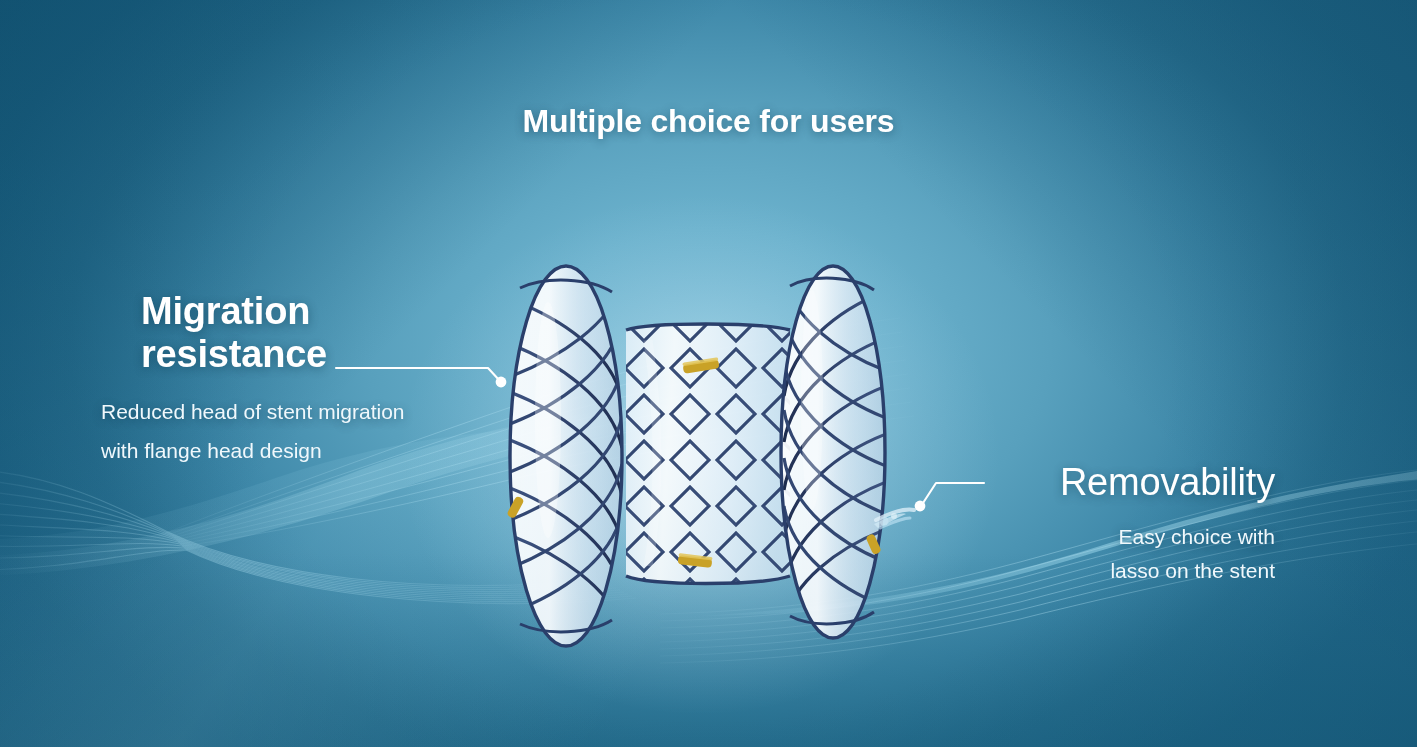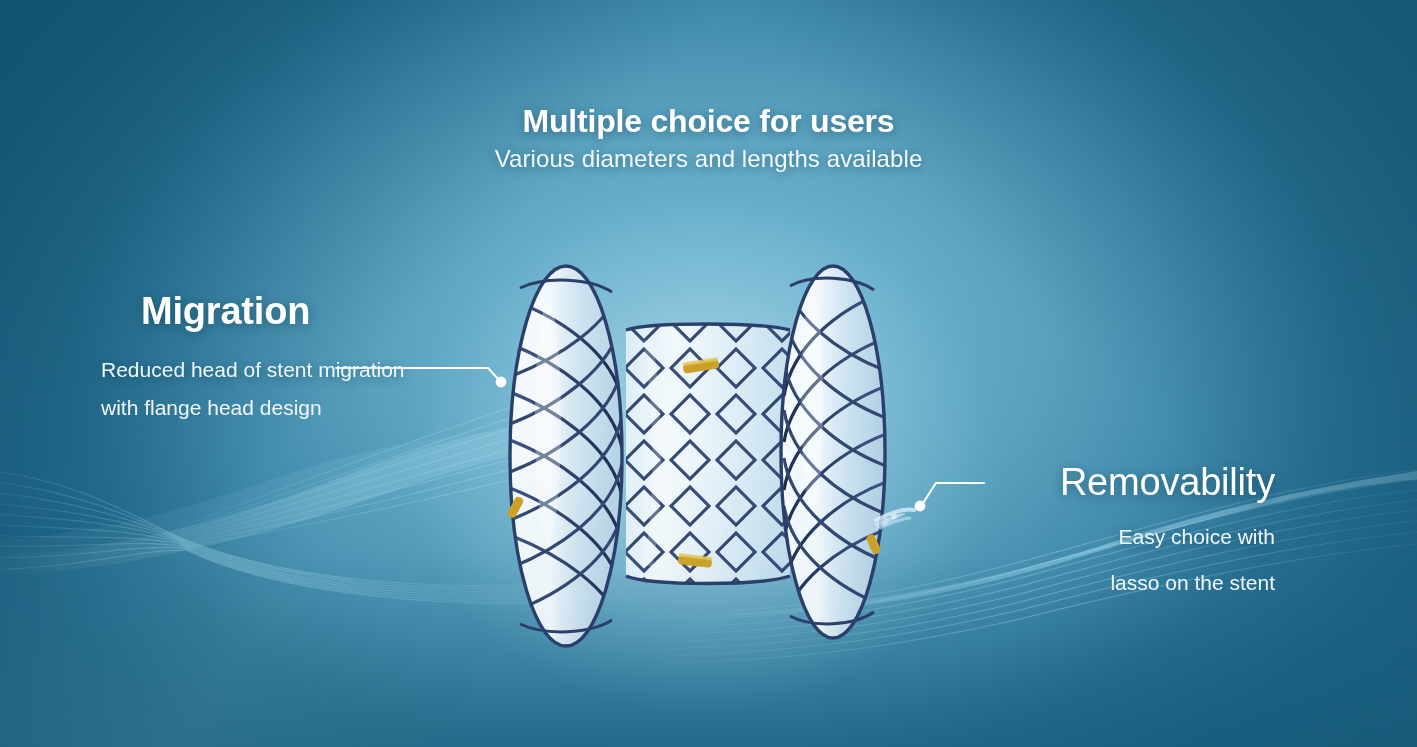--- a/index.html
+++ b/index.html
@@ -319,28 +319,28 @@
       <circle cx="501" cy="382" r="5.4" fill="#ffffff"></circle>
     </g>
     <g>
       <path d="M 984 483 L 936 483 L 923 503" fill="none" stroke="#ffffff" stroke-width="2.1" stroke-linecap="round" stroke-linejoin="round"></path>
       <circle cx="920" cy="506" r="5.4" fill="#ffffff"></circle>
     </g>
   </svg>
 
   <div id="top-block">
     <div class="h t-shadow">Multiple choice for users</div>
-    <div class="s t-shadow">Various diameters and lengths available</div>
   </div>
 
   <div id="left-block">
     <div class="h t-shadow">Migration</div>
+    <div class="h t-shadow">resistance</div>
     <div class="s t-shadow">Reduced head of stent migration</div>
     <div class="s" style="margin-top:8px">with flange head design</div>
   </div>
 
   <div id="right-block">
     <div class="h t-shadow">Removability</div>
     <div class="s t-shadow">Easy choice with</div>
-    <div class="s" style="margin-top:16px">lasso on the stent</div>
+    <div class="s" style="margin-top:4px">lasso on the stent</div>
   </div>
 
 </div>
 
 </body></html>

